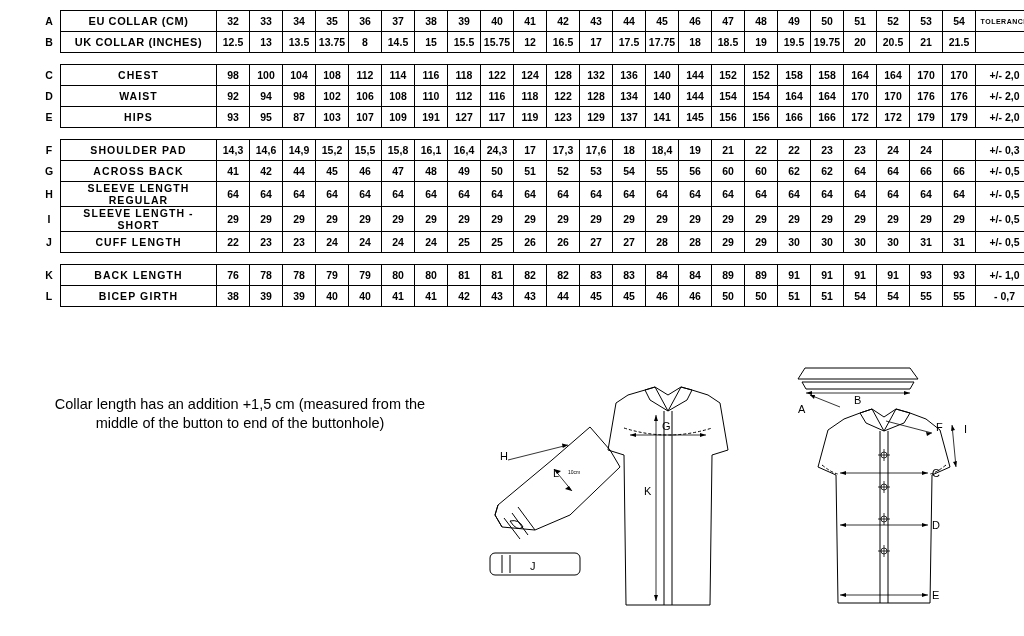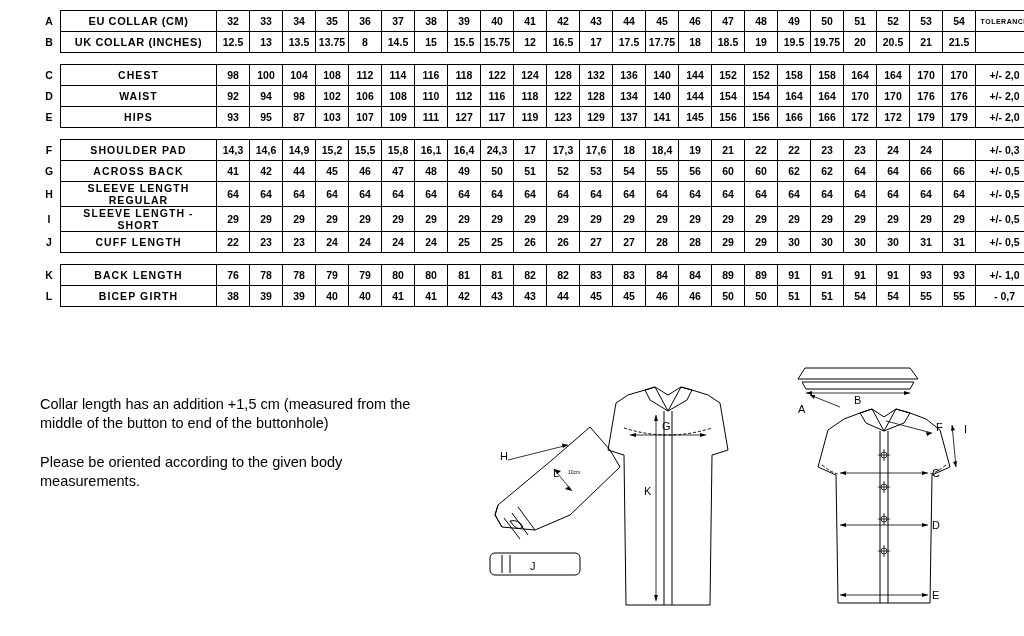--- a/index.html
+++ b/index.html
@@ -67,21 +67,21 @@
     height:11px;
   }
   
   .notes{
     position:absolute;
     left:40px;top:395px;
     width:400px;
     font-size:14.5px;
     line-height:19px;
   }
-  .notes p{margin:0 0 20px 0;}
+  .notes p{margin:0 0 20px 0;text-align:center;}
   
   .art{
     position:absolute;
     left:440px;top:355px;
     width:580px;height:275px;
   }
 </style>
 </head>
 <body>
 
@@ -206,21 +206,21 @@
         </tr>
         <tr>
           <td class="rowcode">E</td>
           <td class="label">HIPS</td>
           <td class="num">93</td>
           <td class="num">95</td>
           <td class="num">87</td>
           <td class="num">103</td>
           <td class="num">107</td>
           <td class="num">109</td>
-          <td class="num">111</td>
+          <td class="num">191</td>
           <td class="num">127</td>
           <td class="num">117</td>
           <td class="num">119</td>
           <td class="num">123</td>
           <td class="num">129</td>
           <td class="num">137</td>
           <td class="num">141</td>
           <td class="num">145</td>
           <td class="num">156</td>
           <td class="num">156</td>
@@ -435,21 +435,20 @@
           <td class="num">55</td>
           <td class="num">55</td>
           <td class="tol">- 0,7</td>
         </tr>
       </tbody>
   </table>
 </div>
 
 <div class="notes">
   <p>Collar length has an addition +1,5 cm (measured from the middle of the button to end of the buttonhole)</p>
-  <p>Please be oriented according to the given body measurements.</p>
 </div>
 
 <div class="art">
 <svg viewBox="0 0 580 275" width="580" height="275" xmlns="http://www.w3.org/2000/svg">
   <g fill="none" stroke="#000" stroke-width="1">
 
     <path d="M112 105 L150 72 L170 95 L180 112 L130 160 L95 175 L62 172 L55 160 L58 150 Z"></path>
     <path d="M55 160 L58 150"></path>
 
     <path d="M62 172 L55 160"></path>

